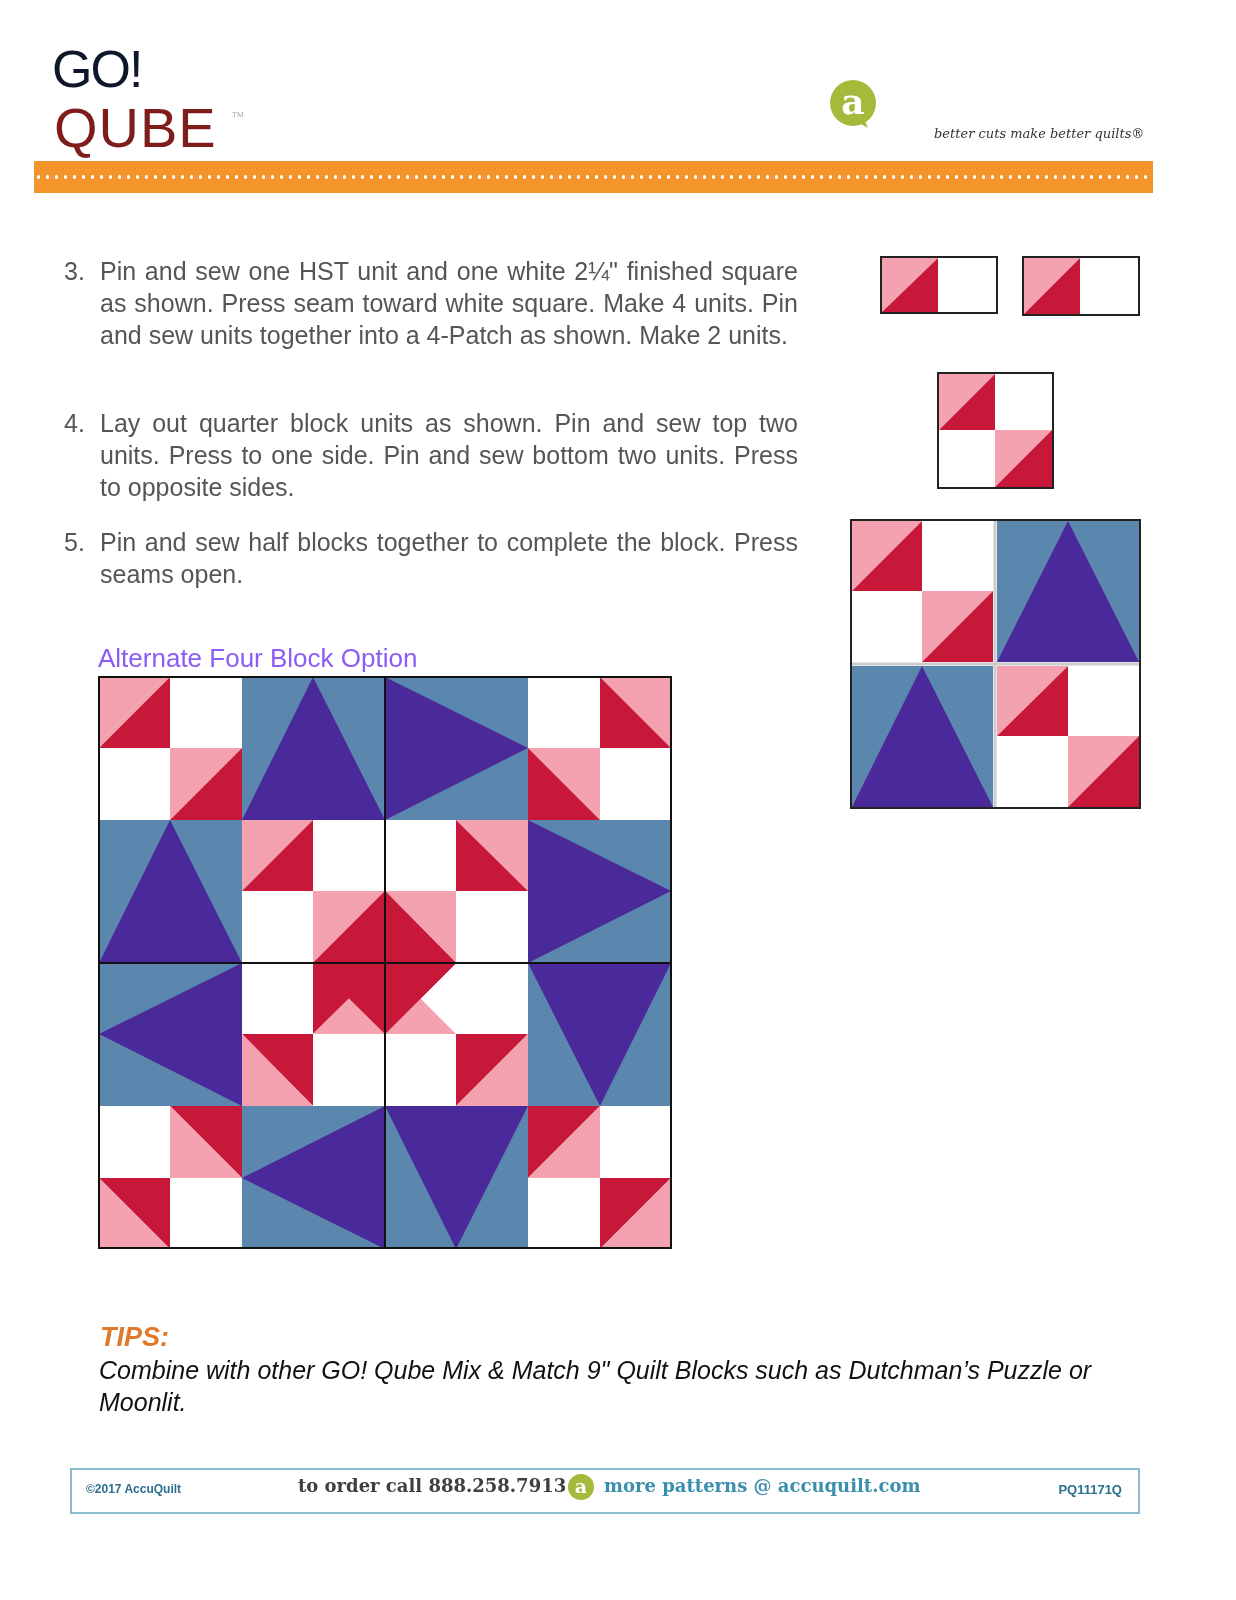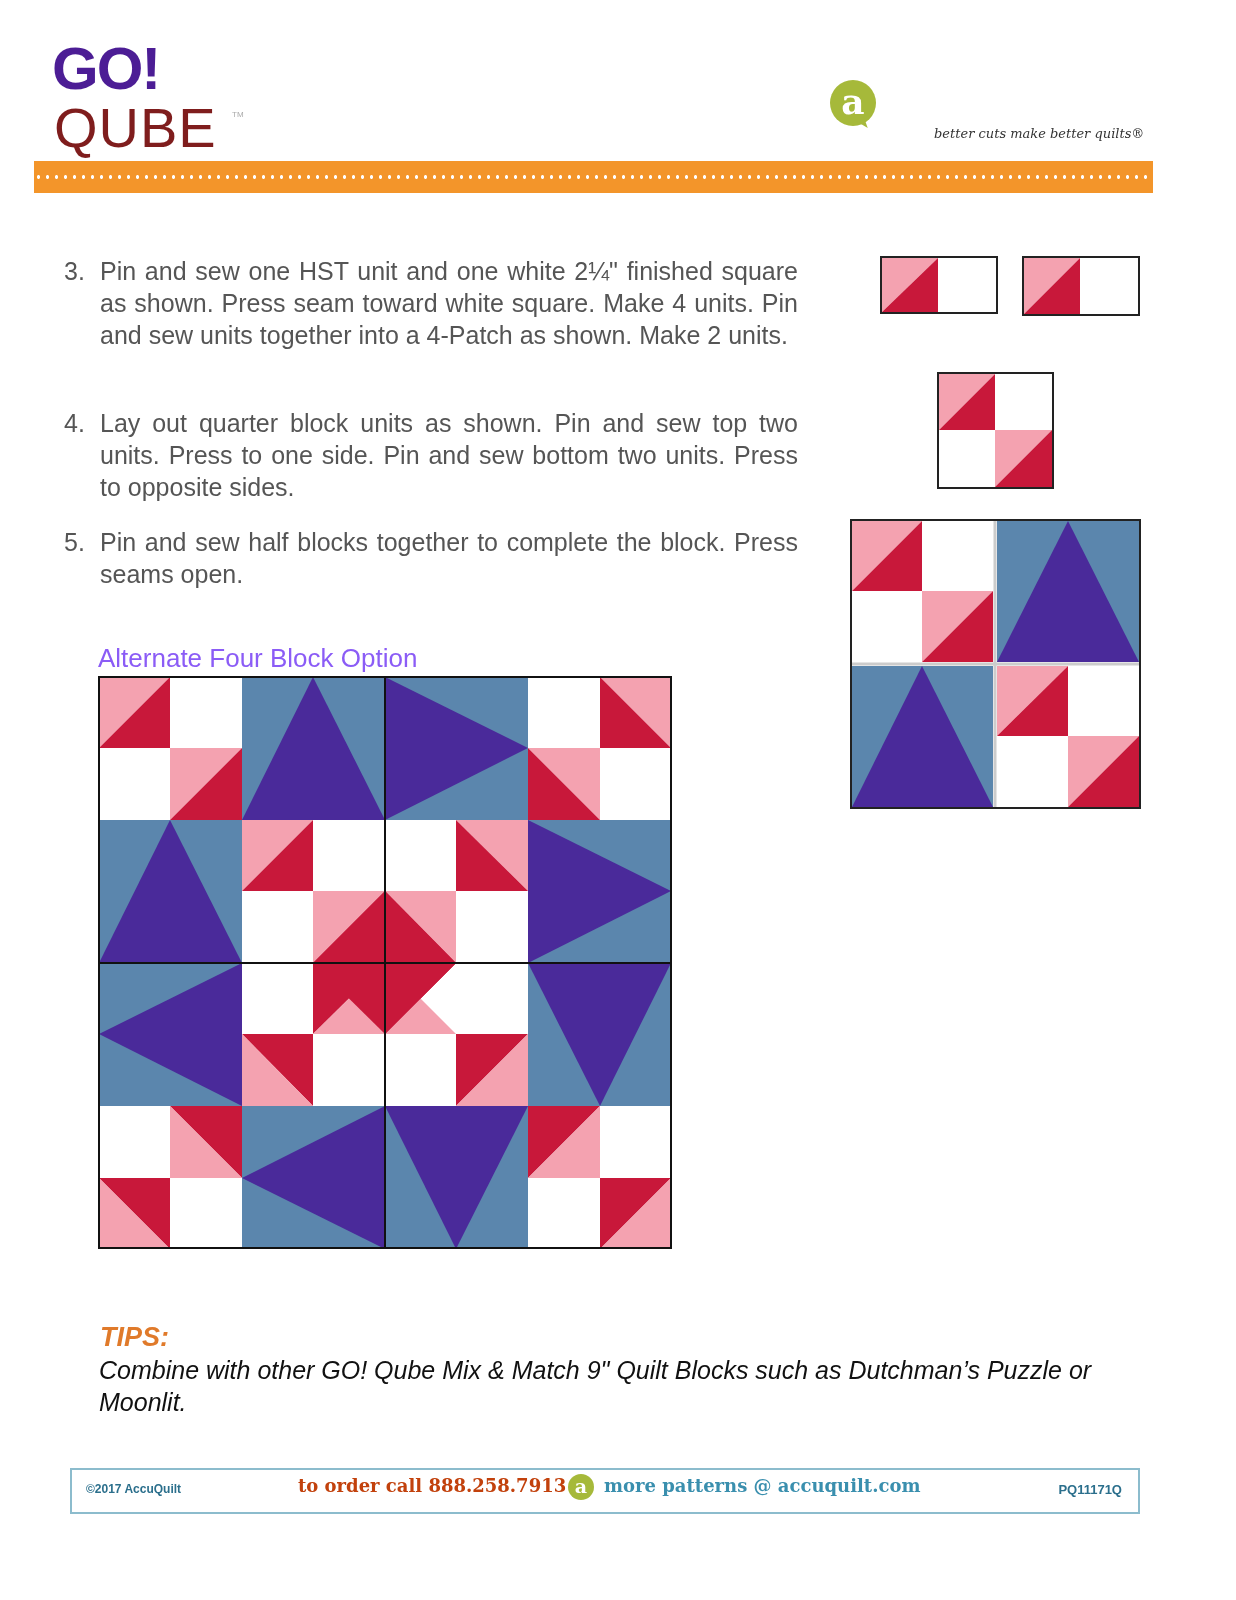--- a/index.html
+++ b/index.html
@@ -1,19 +1,19 @@
 <!DOCTYPE html>
 <html><head>
 <meta charset="utf-8">
 <style>
   html, body { margin: 0; padding: 0; background: #ffffff; }
   body { width: 1236px; height: 1600px; position: relative; overflow: hidden; font-family: "Liberation Sans", sans-serif; color: #555; }
 
   
-  .logo-go { position: absolute; left: 52px; top: 30px; font-family: "Liberation Sans", sans-serif; font-weight: bold; font-size: 60px; line-height: 78px; color: #4c1d95; letter-spacing: -2px; }
+  .logo-go { position: absolute; left: 52px; top: 30px; font-family: "Liberation Sans", sans-serif; font-weight: normal; font-size: 52px; line-height: 78px; color: #0f172a; letter-spacing: -2px; }
   .logo-qube { position: absolute; left: 54px; top: 100px; font-family: "Liberation Sans", sans-serif; font-size: 56px; line-height: 56px; color: #7f1d1d; letter-spacing: 1px; }
   .logo-tm { position: absolute; left: 232px; top: 110px; font-size: 8px; color: #aaa; }
 
   .accu-logo { position: absolute; left: 830px; top: 78px; width: 330px; height: 70px; }
   .accu-a { position: absolute; left: 0; top: 2px; width: 46px; height: 46px; border-radius: 50%; background: #a6b93a; color: #fff; font-family: "DejaVu Serif", serif; font-weight: bold; font-size: 36px; line-height: 42px; text-align: center; }
   .accu-a::after { content: ""; position: absolute; left: 26px; top: 38px; width: 0; height: 0; border-left: 10px solid transparent; border-top: 12px solid #a6b93a; transform: rotate(-20deg); }
   .accu-word { position: absolute; left: 58px; top: -6px; font-family: "DejaVu Serif", serif; font-weight: bold; font-size: 46px; letter-spacing: -1px; }
   .accu-word .accu { color: #3aa9c9; }
   .accu-word .quilt { color: #a6b93a; }
   .accu-tag { position: absolute; left: 104px; top: 48px; font-family: "DejaVu Serif", serif; font-style: italic; font-size: 13px; color: #333; white-space: nowrap; }
@@ -27,21 +27,21 @@
   .step .txt { display: block; margin-left: 36px; }
 
   .alt-title { position: absolute; left: 98px; top: 643px; font-size: 26px; color: #8b5cf6; }
 
   .tips-title { position: absolute; left: 100px; top: 1322px; font-size: 27px; font-weight: bold; font-style: italic; color: #e07a2a; }
   .tips-text { position: absolute; left: 99px; top: 1354px; width: 1000px; font-size: 25px; line-height: 32px; font-style: italic; color: #111; }
 
   
   .footer { position: absolute; left: 70px; top: 1468px; width: 1070px; height: 46px; border: 2px solid #8cbccd; box-sizing: border-box; background: #fff; }
   .footer .copy { position: absolute; left: 14px; top: 12px; font-size: 12px; color: #2b6f8c; font-weight: bold; }
-  .footer .order { position: absolute; left: 226px; top: 5px; font-family: "DejaVu Serif", serif; font-size: 18px; color: #c2410c; font-weight: bold; }
+  .footer .order { position: absolute; left: 226px; top: 5px; font-family: "DejaVu Serif", serif; font-size: 18px; color: #404040; font-weight: bold; }
   .footer .a-mark { position: absolute; left: 496px; top: 4px; width: 26px; height: 26px; border-radius: 50%; background: #a6b93a; color: #fff; font-family: "DejaVu Serif", serif; font-weight: bold; font-size: 19px; line-height: 24px; text-align: center; }
   .footer .more { position: absolute; left: 532px; top: 5px; font-family: "DejaVu Serif", serif; font-size: 18px; color: #3a8fae; font-weight: bold; }
   .footer .code { position: absolute; right: 16px; top: 12px; font-size: 13px; color: #2b6f8c; font-weight: bold; }
 </style>
 </head>
 <body>
 
 <div>
   <div class="logo-go">GO!</div>
   <div class="logo-qube">QUBE</div>

